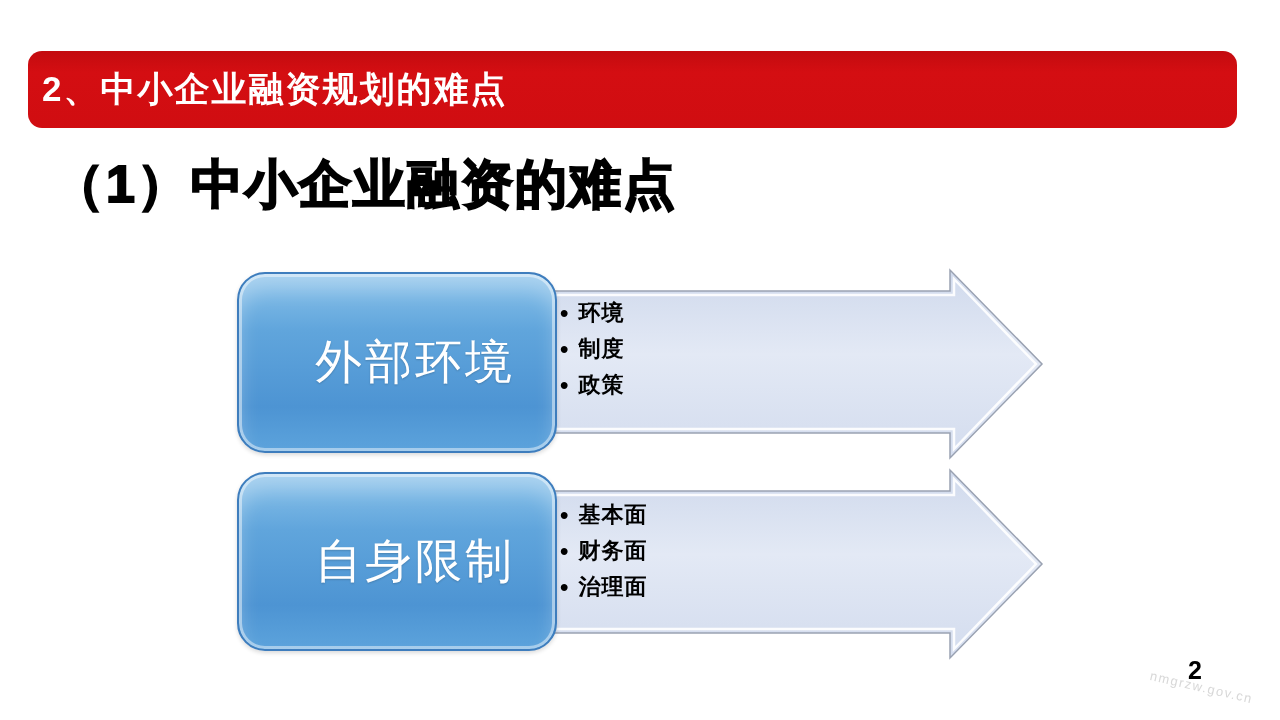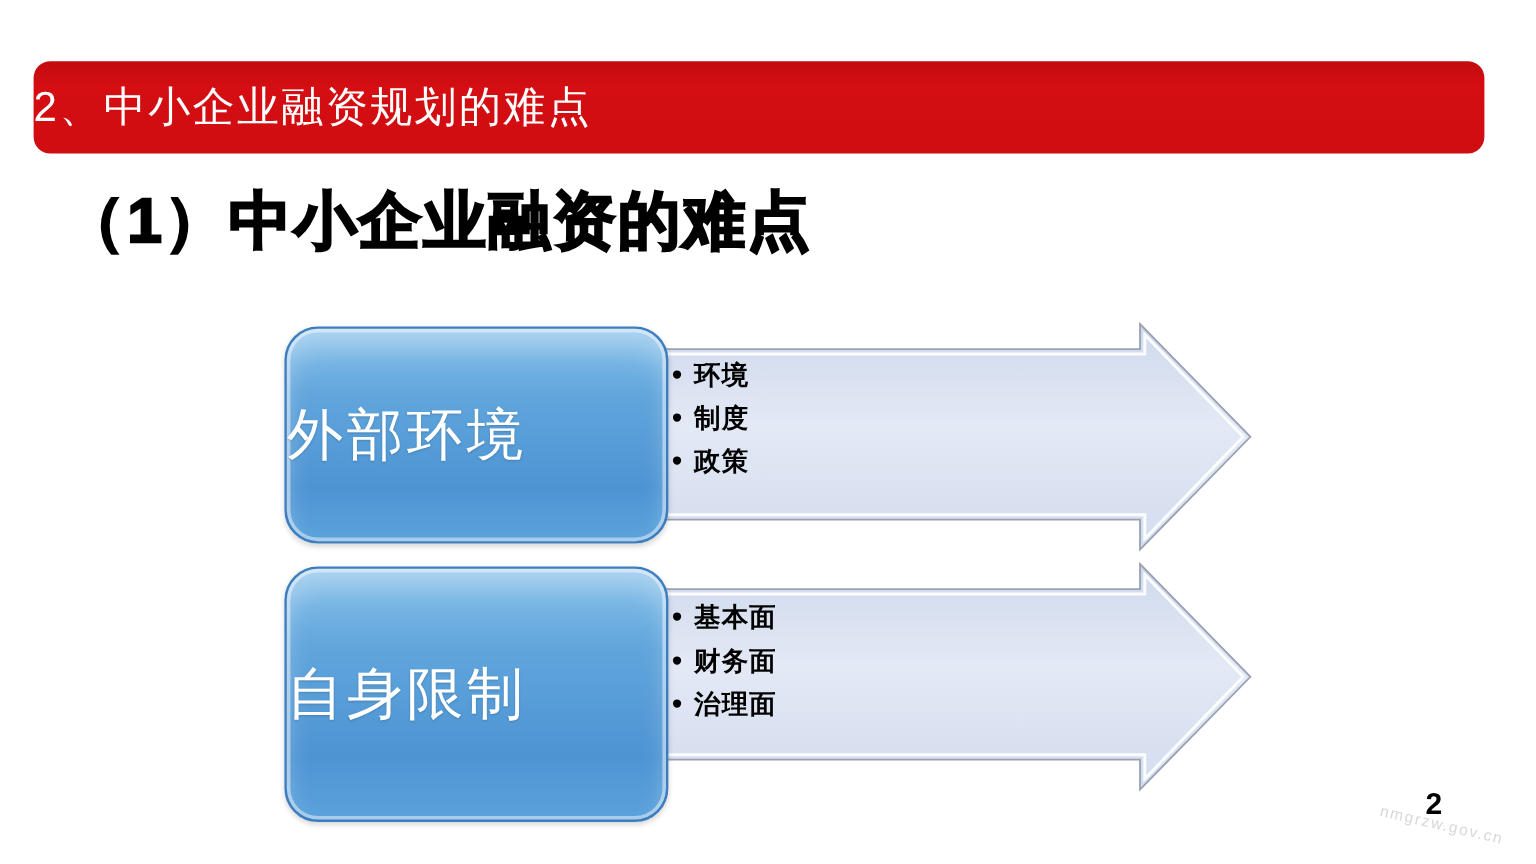--- a/index.html
+++ b/index.html
@@ -18,22 +18,23 @@
     left: 28px; top: 51px;
     width: 1209px; height: 77px;
     border-radius: 14px;
     background: linear-gradient(180deg, #c30b0f 0%, #d40e12 28%, #d00d11 100%);
     display: flex;
     align-items: center;
   }
   .banner-title {
     color: #ffffff;
     font-size: 35px;
-    font-weight: normal;
+    font-weight: bold;
     letter-spacing: 2px;
+    padding-left: 14px;
     white-space: nowrap;
   }
 
   
   .subtitle {
     position: absolute;
     left: 52px; top: 150px;
     font-size: 52px;
     font-weight: 900;
     color: #000000;
@@ -52,24 +53,25 @@
     left: 237px;
     width: 320px;
     border-radius: 28px;
     background: linear-gradient(180deg, #8ac2ea 0%, #60a5dc 32%, #4d94d3 75%, #5ca3dc 100%);
     border: 2px solid #3e7dbd;
     box-shadow: inset 0 0 0 3px rgba(255,255,255,0.45),
                 inset 0 16px 20px rgba(255,255,255,0.30),
                 0 2px 4px rgba(0,0,0,0.15);
     display: flex;
     align-items: center;
-    justify-content: flex-start;
+    justify-content: center;
+    padding-left: 36px;
   }
   .process-box.row1 { top: 272px; height: 181px; }
-  .process-box.row2 { top: 472px; height: 213px; }
+  .process-box.row2 { top: 472px; height: 179px; }
   .box-label {
     color: #ffffff;
     font-size: 47px;
     letter-spacing: 3px;
     text-shadow: 0 1px 2px rgba(0,0,0,0.18);
     white-space: nowrap;
   }
 
   .bullet-list {
     position: absolute;

